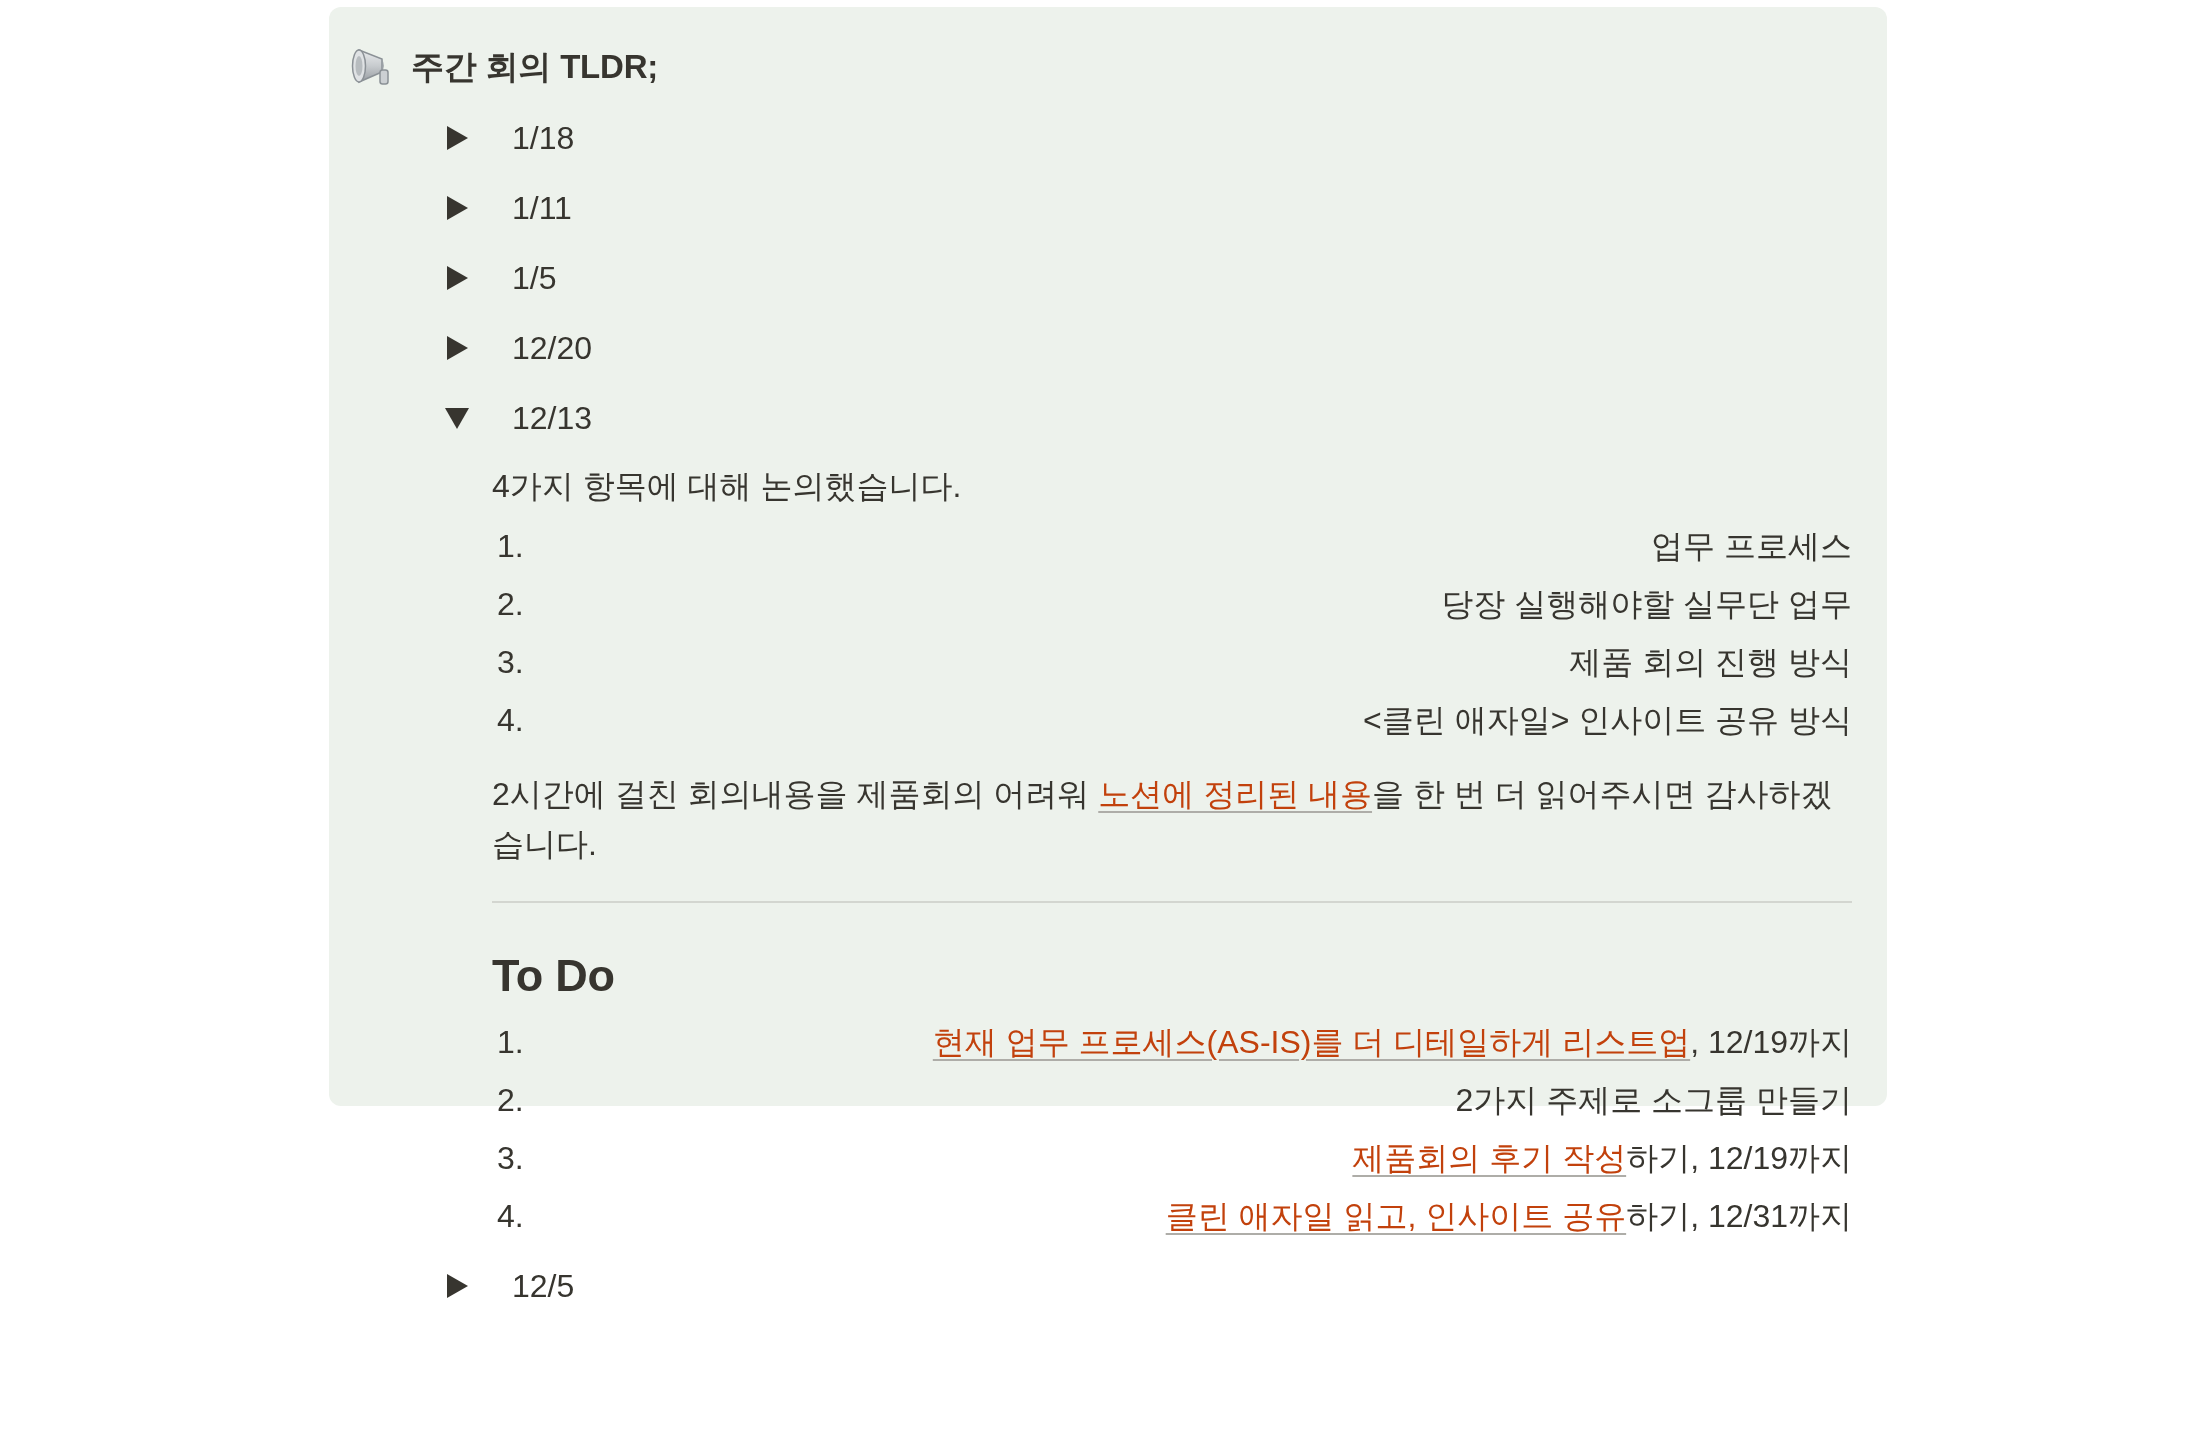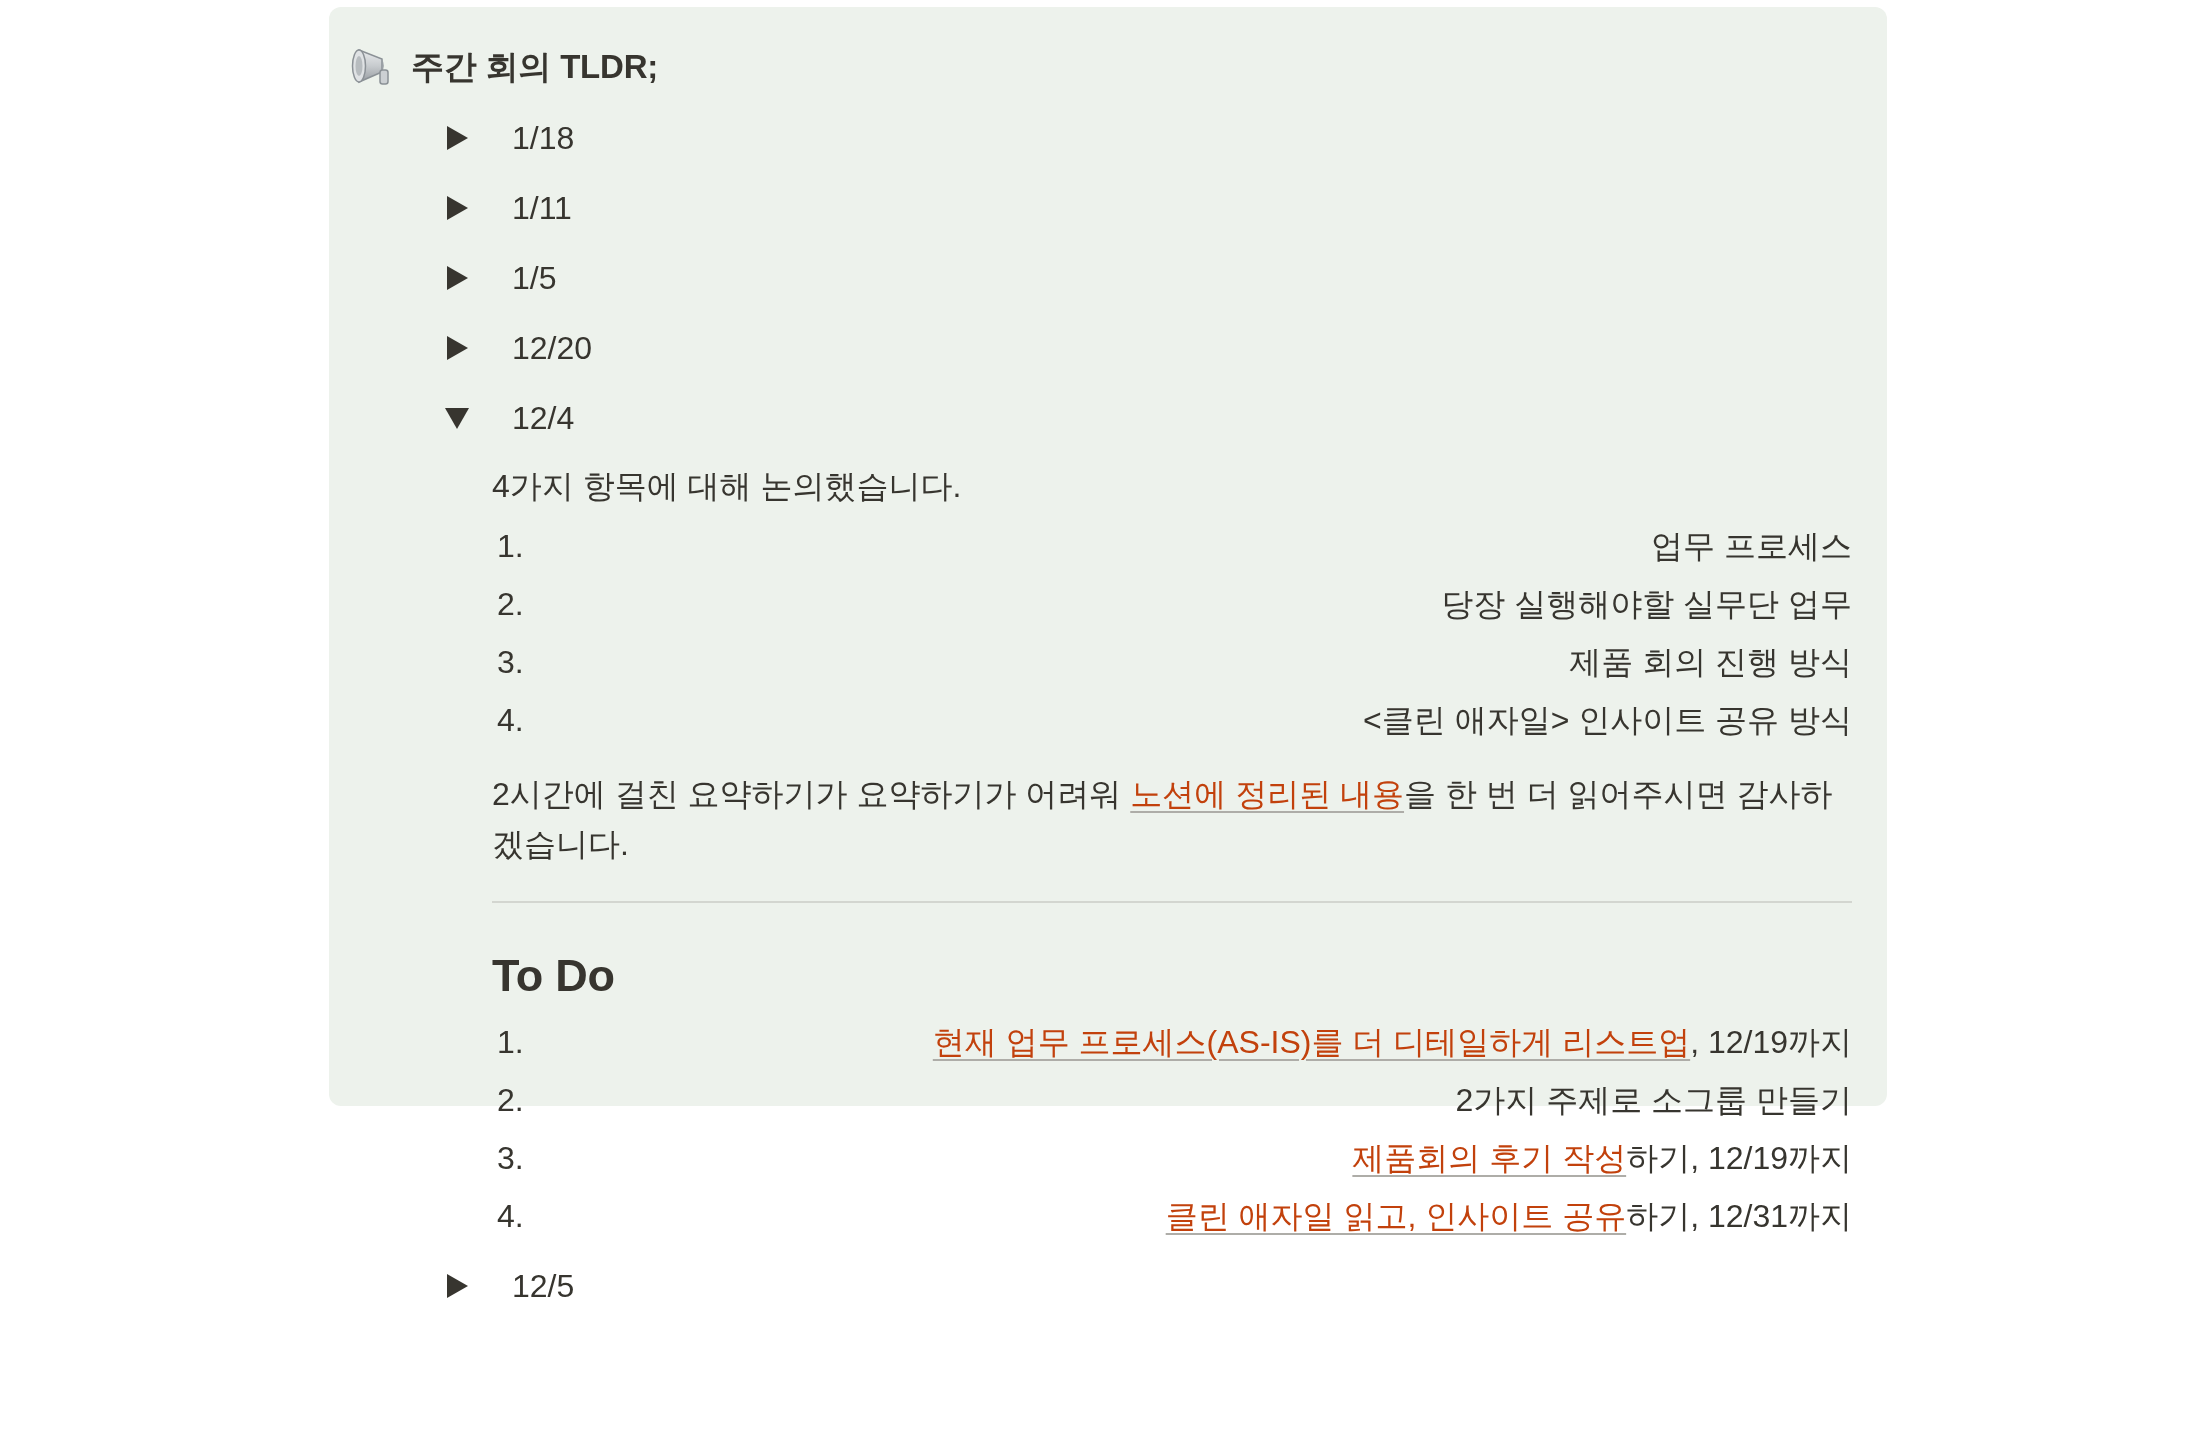--- a/index.html
+++ b/index.html
@@ -103,21 +103,21 @@
     <span class="tri-box">
         <span class="tri-right"></span>
       </span>
     <span class="toggle-label">12/20</span>
   </div>
 
   <div class="toggle-row">
     <span class="tri-box">
         <span class="tri-down"></span>
       </span>
-    <span class="toggle-label">12/4</span>
+    <span class="toggle-label">12/13</span>
   </div>
 
   <div class="toggle-content">
 
     <p class="intro">4가지 항목에 대해 논의했습니다.</p>
 
     <div class="olist">
       <div class="oli">
         <span class="marker">1.</span>
         <span class="oli-text">업무 프로세스</span>
@@ -129,21 +129,21 @@
       <div class="oli">
         <span class="marker">3.</span>
         <span class="oli-text">제품 회의 진행 방식</span>
       </div>
       <div class="oli">
         <span class="marker">4.</span>
         <span class="oli-text">&lt;클린 애자일&gt; 인사이트 공유 방식</span>
       </div>
     </div>
 
-    <p class="summary"><span>2시간에 걸친 요약하기가 요약하기가 어려워 </span><a class="link">노션에 정리된 내용</a><span>을 한 번 더 읽어주시면 감사하겠습니다.</span></p>
+    <p class="summary"><span>2시간에 걸친 회의내용을 제품회의 어려워 </span><a class="link">노션에 정리된 내용</a><span>을 한 번 더 읽어주시면 감사하겠습니다.</span></p>
 
     <hr class="divider">
 
     <h2 class="todo-heading">To Do</h2>
 
     <div class="olist todo">
       <div class="oli">
         <span class="marker">1.</span>
         <span class="oli-text"><a class="link">현재 업무 프로세스(AS-IS)를 더 디테일하게 리스트업</a><span>, 12/19까지</span></span>
       </div>

